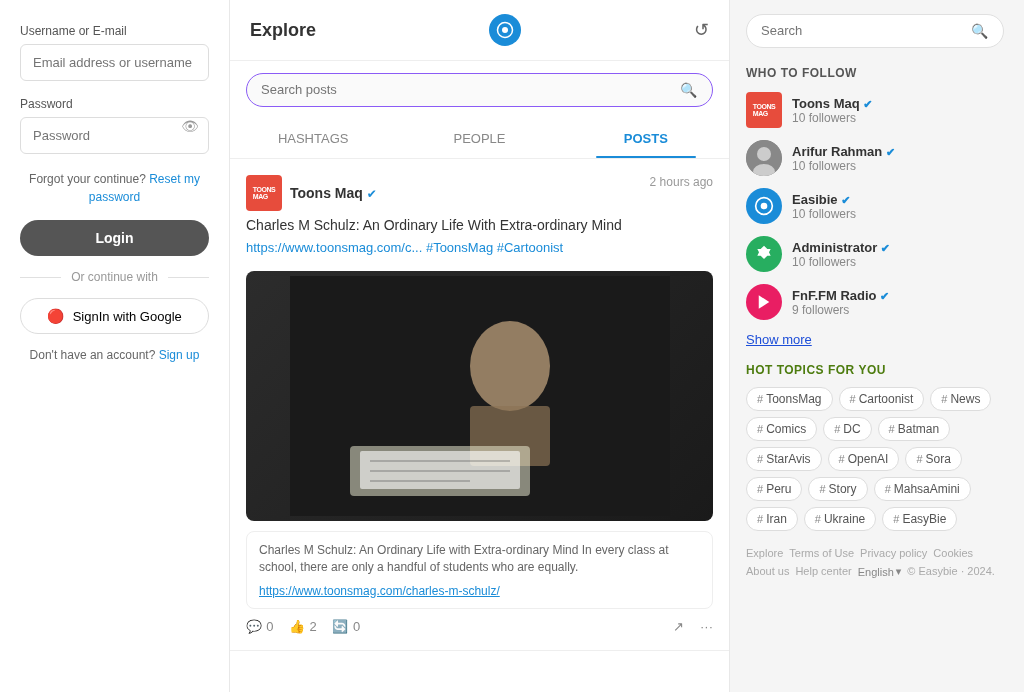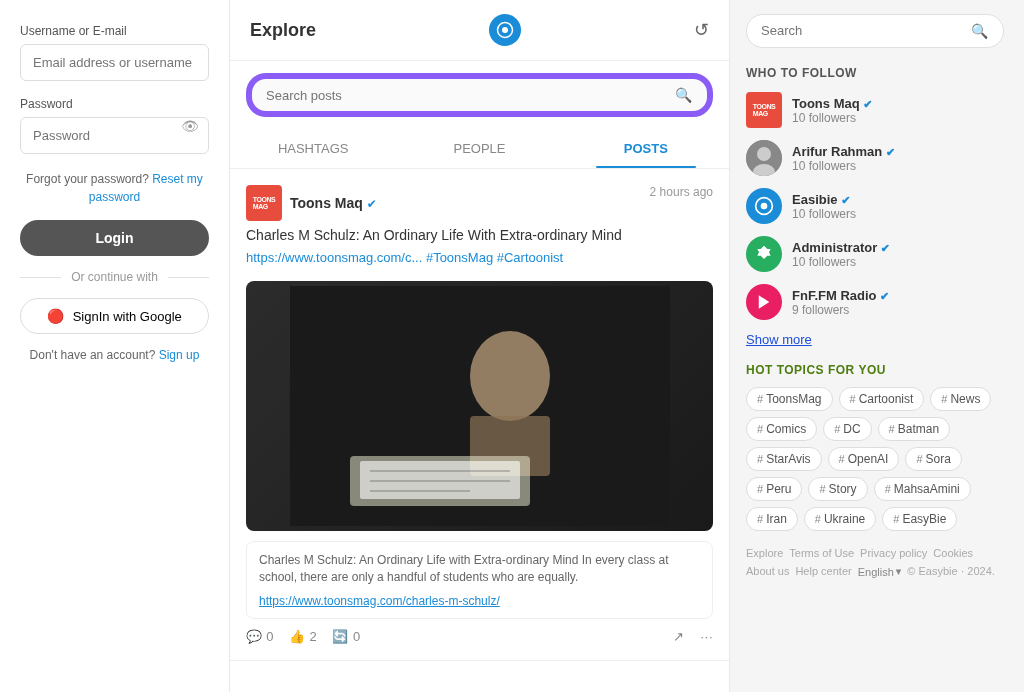--- a/index.html
+++ b/index.html
@@ -39,22 +39,22 @@
     }
     .middle-header {
       display: flex; align-items: center; justify-content: space-between;
       padding: 14px 20px; border-bottom: 1px solid #eee;
     }
     .middle-header h2 { font-size: 18px; font-weight: 700; }
     .header-icon { width: 32px; height: 32px; background: #1a8cd8; border-radius: 50%; display: flex; align-items: center; justify-content: center; color: #fff; font-size: 16px; }
     .refresh-icon { color: #666; cursor: pointer; font-size: 18px; }
 
     .search-bar {
-      margin: 12px 16px; display: flex; align-items: flex-end;
-      border: 6px solid #8b5cf6; border-radius: 20px; padding: 8px 14px; gap: 8px; background: #fafafa;
+      margin: 12px 16px; display: flex; align-items: flex-start;
+      border: 1px solid #8b5cf6; border-radius: 20px; padding: 8px 14px; gap: 8px; background: #fafafa;
     }
     .search-bar input { flex: 1; border: none; background: transparent; outline: none; font-size: 13px; color: #333; }
     .search-icon-small { color: #999; font-size: 14px; }
 
     .tabs { display: flex; border-bottom: 1px solid #eee; }
     .tab { flex: 1; text-align: center; padding: 12px 0; font-size: 13px; font-weight: 500; color: #888; cursor: pointer; position: relative; }
     .tab.active { color: #1a8cd8; font-weight: 700; }
     .tab.active::after { content: ''; position: absolute; bottom: 0; left: 20%; right: 20%; height: 2px; background: #1a8cd8; border-radius: 2px; }
 
     
@@ -126,21 +126,21 @@
   <div class="input-group">
     <label>Username or E-mail</label>
     <input type="text" placeholder="Email address or username" style="">
   </div>
   <div class="input-group">
     <label>Password</label>
     <input type="password" placeholder="Password" style="">
     <span class="pw-toggle">👁</span>
   </div>
   <p class="forgot-text">
-    <span>Forgot your password?</span> <a href="#">Reset my password</a>
+    <span>Forgot your continue?</span> <a href="#">Reset my password</a>
   </p>
   <button class="btn-login">Login</button>
   <div class="or-divider">
     <span>Or continue with</span>
   </div>
   <button class="btn-google">
     <span class="google-icon">🔴</span>
     <span>SignIn with Google</span>
   </button>
   <p class="signup-text">

